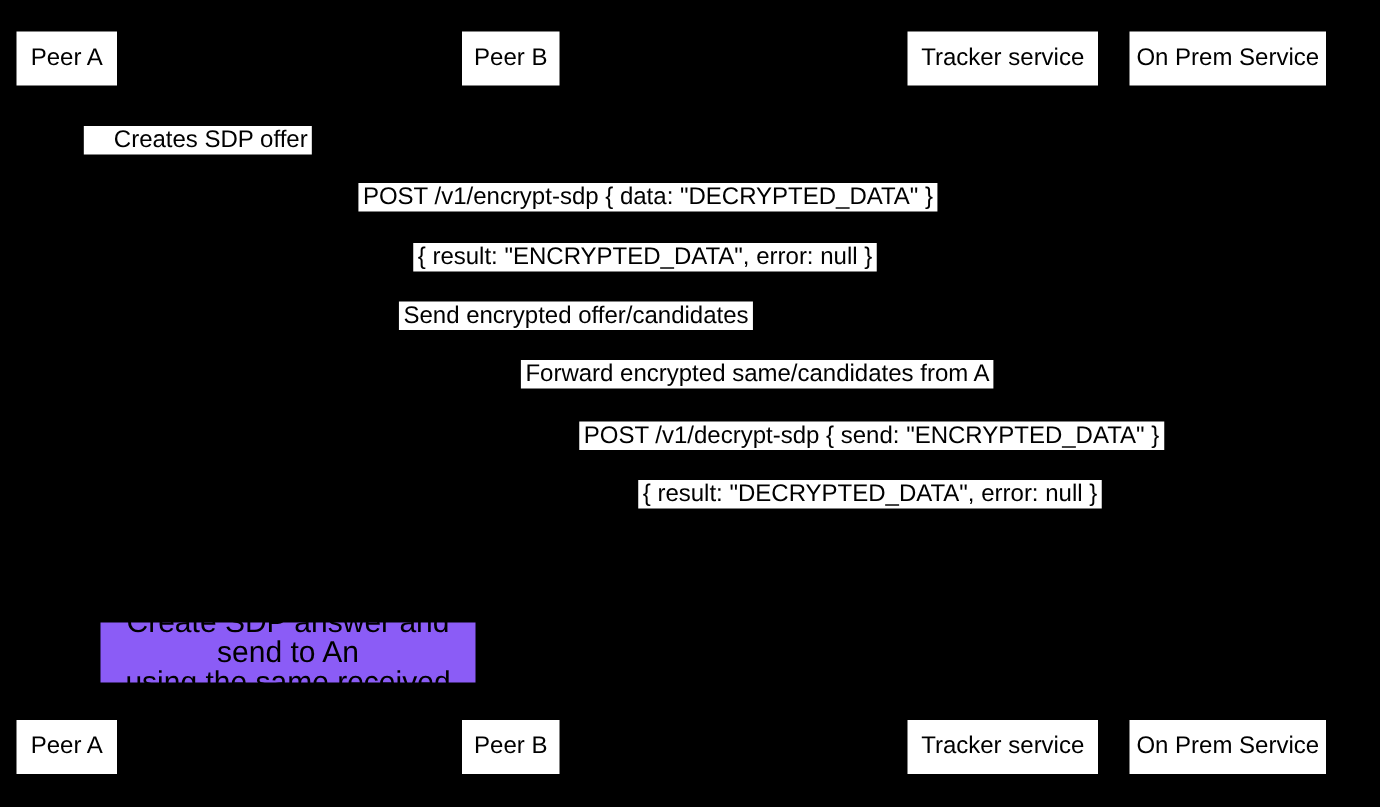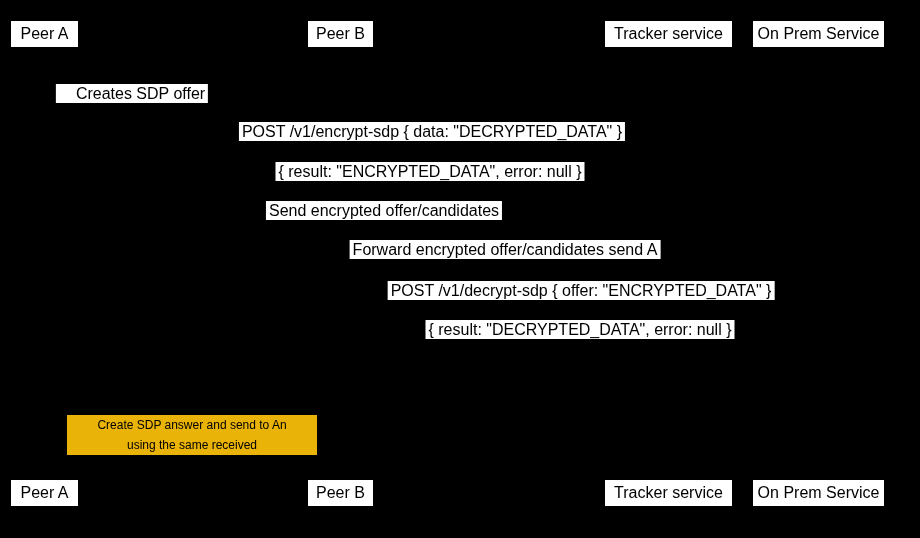--- a/index.html
+++ b/index.html
@@ -10,44 +10,44 @@
   .canvas {
     position: relative;
     width: 920px;
     height: 538px;
     background: #000000;
     overflow: hidden;
     font-family: "Liberation Sans", sans-serif;
   }
   .actor {
     position: absolute;
-    height: 26px;
+    height: 36px;
     background: #ffffff;
     color: #000000;
     font-size: 16px;
     display: flex;
     align-items: center;
     justify-content: center;
     box-sizing: border-box;
   }
   .msg {
     position: absolute;
     transform: translateX(-50%);
     background: #ffffff;
     color: #000000;
     font-size: 16px;
     line-height: 19px;
     padding: 0 3px;
     white-space: nowrap;
   }
   .note {
     position: absolute;
-    background: #eab308;
+    background: #8b5cf6;
     color: #000000;
-    font-size: 12px;
+    font-size: 20px;
     line-height: 20px;
     text-align: center;
     display: flex;
     flex-direction: column;
     align-items: center;
     justify-content: center;
     box-sizing: border-box;
   }
 </style>
 </head>
@@ -57,22 +57,22 @@
 
   <div class="actor" style="left:11px; top:21px; width:67px;">Peer A</div>
   <div class="actor" style="left:308px; top:21px; width:65px;">Peer B</div>
   <div class="actor" style="left:605px; top:21px; width:127px;">Tracker service</div>
   <div class="actor" style="left:753px; top:21px; width:131px;">On Prem Service</div>
 
   <div class="msg" style="left:132px; top:84px;padding-left:20px;">Creates SDP offer</div>
   <div class="msg" style="left:432px; top:122px;text-align:center;">POST /v1/encrypt-sdp { data: "DECRYPTED_DATA" }</div>
   <div class="msg" style="left:430px; top:162px;">{ result: "ENCRYPTED_DATA", error: null }</div>
   <div class="msg" style="left:356px; top:201px;margin-left:28px;">Send encrypted offer/candidates</div>
-  <div class="msg" style="left:505px; top:240px;">Forward encrypted offer/candidates send A</div>
-  <div class="msg" style="left:581px; top:281px;">POST /v1/decrypt-sdp { offer: "ENCRYPTED_DATA" }</div>
+  <div class="msg" style="left:505px; top:240px;">Forward encrypted same/candidates from A</div>
+  <div class="msg" style="left:581px; top:281px;">POST /v1/decrypt-sdp { send: "ENCRYPTED_DATA" }</div>
   <div class="msg" style="left:580px; top:320px;">{ result: "DECRYPTED_DATA", error: null }</div>
 
   <div class="note" style="left:67px; top:415px; width:250px; height:40px;">
     <span>Create SDP answer and send to An</span>
     <span>using the same received</span>
   </div>
 
   <div class="actor" style="left:11px; top:480px; width:67px;">Peer A</div>
   <div class="actor" style="left:308px; top:480px; width:65px;">Peer B</div>
   <div class="actor" style="left:605px; top:480px; width:127px;">Tracker service</div>

